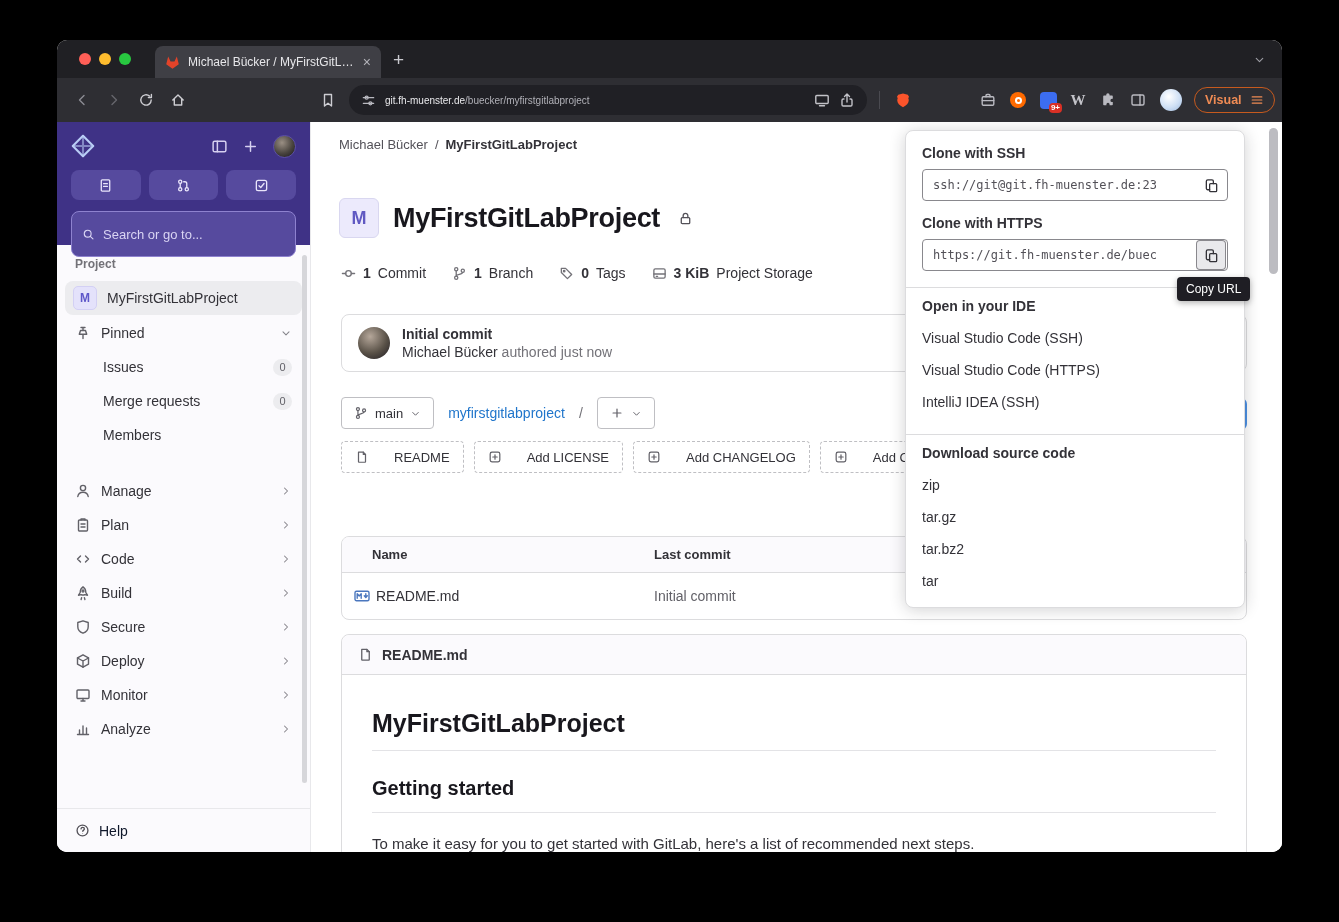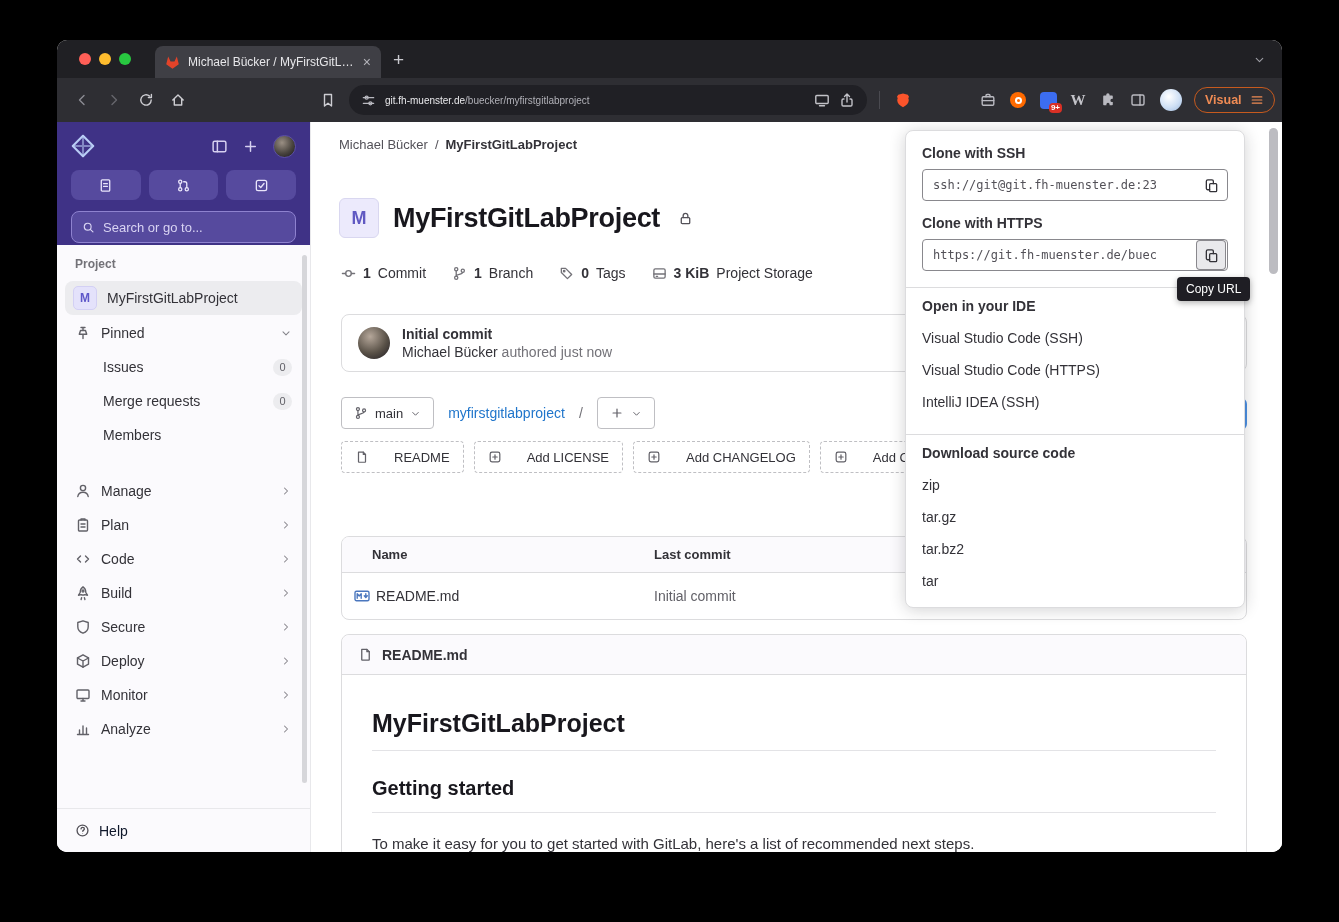--- a/index.html
+++ b/index.html
@@ -56,21 +56,21 @@
   .sidebar{width:254px;flex:none;background:#fbfafd;border-right:1px solid #e8e8eb;display:flex;flex-direction:column;position:relative}
   .side-top{height:123px;background:#3f3286;padding:9px 14px 0;flex:none}
   .st-row1{display:flex;align-items:center;gap:14px;height:30px}
   .logo{width:24px;height:24px;color:#b9cdf6;flex:none}
   .grow{flex:1}
   .st-ic{width:17px;height:17px;color:#d6d0f0;flex:none}
   .user-avatar{width:23px;height:23px;border-radius:50%;background:radial-gradient(circle at 38% 32%,#9a8f84,#4a453f 55%,#17151a);border:1px solid #5c4fa8;flex:none}
   .st-row2{display:flex;gap:8px;margin-top:9px}
   .shortcut{flex:1;height:30px;background:#564a9e;border-radius:8px;display:flex;align-items:center;justify-content:center;color:#e9e5fb}
   .shortcut svg{width:15px;height:15px}
-  .st-search{margin-top:11px;height:32px;background:#564a9e;border:1px solid #8e82cf;border-radius:8px;display:flex;align-items:center;gap:8px;padding:0 10px;color:#d9d4f3;font-size:13px}
+  .st-search{margin-top:11px;height:46px;background:#564a9e;border:1px solid #8e82cf;border-radius:8px;display:flex;align-items:center;gap:8px;padding:0 10px;color:#d9d4f3;font-size:13px}
   .st-search svg{width:13px;height:13px;flex:none}
 
   .side-scroll{flex:1;overflow:hidden;padding:10px 8px 0;position:relative}
   .section-label{font-size:12px;font-weight:700;color:#737278;padding:2px 10px 10px}
   .proj-row{height:34px;display:flex;align-items:center;gap:10px;padding:0 8px;background:#ececef;border-radius:8px}
   .proj-avatar{width:24px;height:24px;border-radius:5px;background:#e4e2fb;border:1px solid #d3d0f4;color:#5e57c9;font-size:12px;font-weight:700;display:flex;align-items:center;justify-content:center;flex:none}
   .proj-name{font-size:14px;color:#333238;font-weight:500;white-space:nowrap;overflow:hidden}
   .nav-row{height:32px;display:flex;align-items:center;gap:10px;padding:0 10px;margin-top:2px;border-radius:8px;color:#333238;font-size:14px}
   .nav-row .lead{width:16px;height:16px;color:#626168;flex:none}
   .nav-row .chev{margin-left:auto;width:12px;height:12px;color:#85848b;flex:none}

